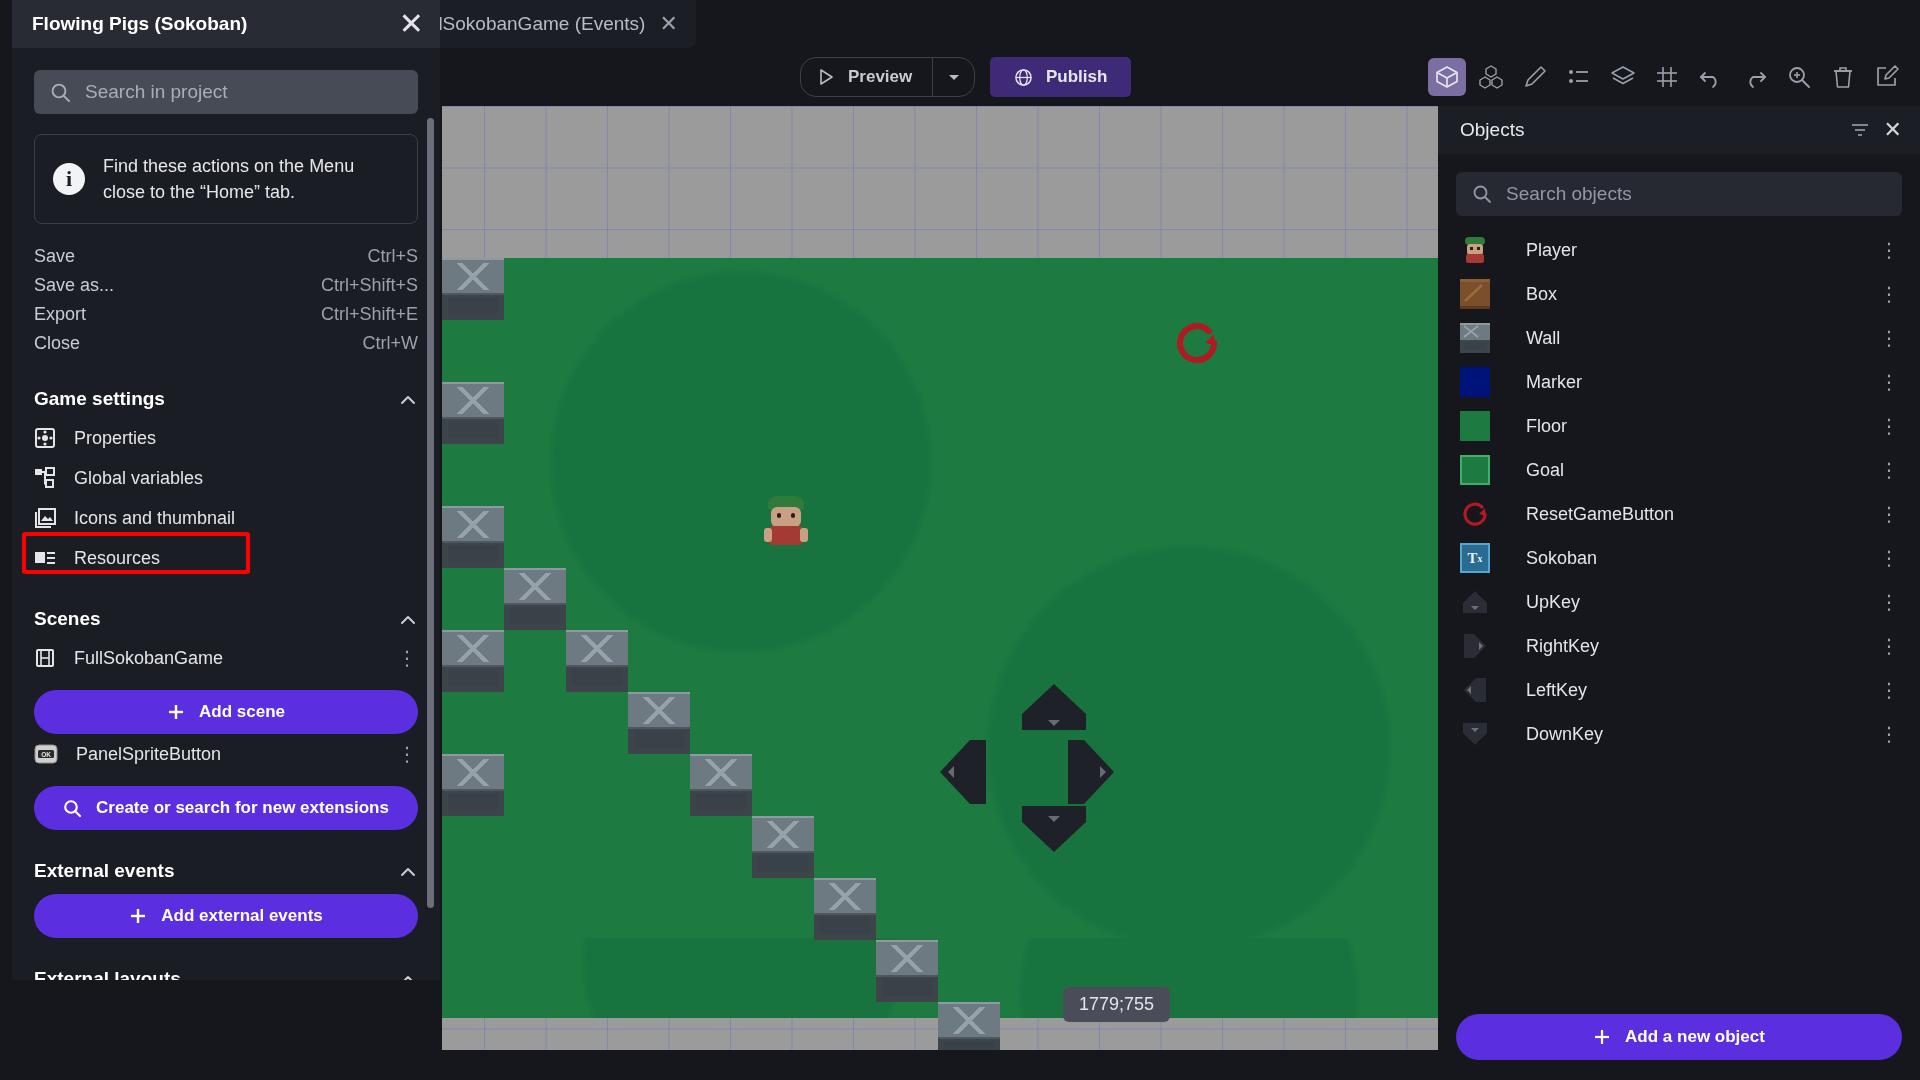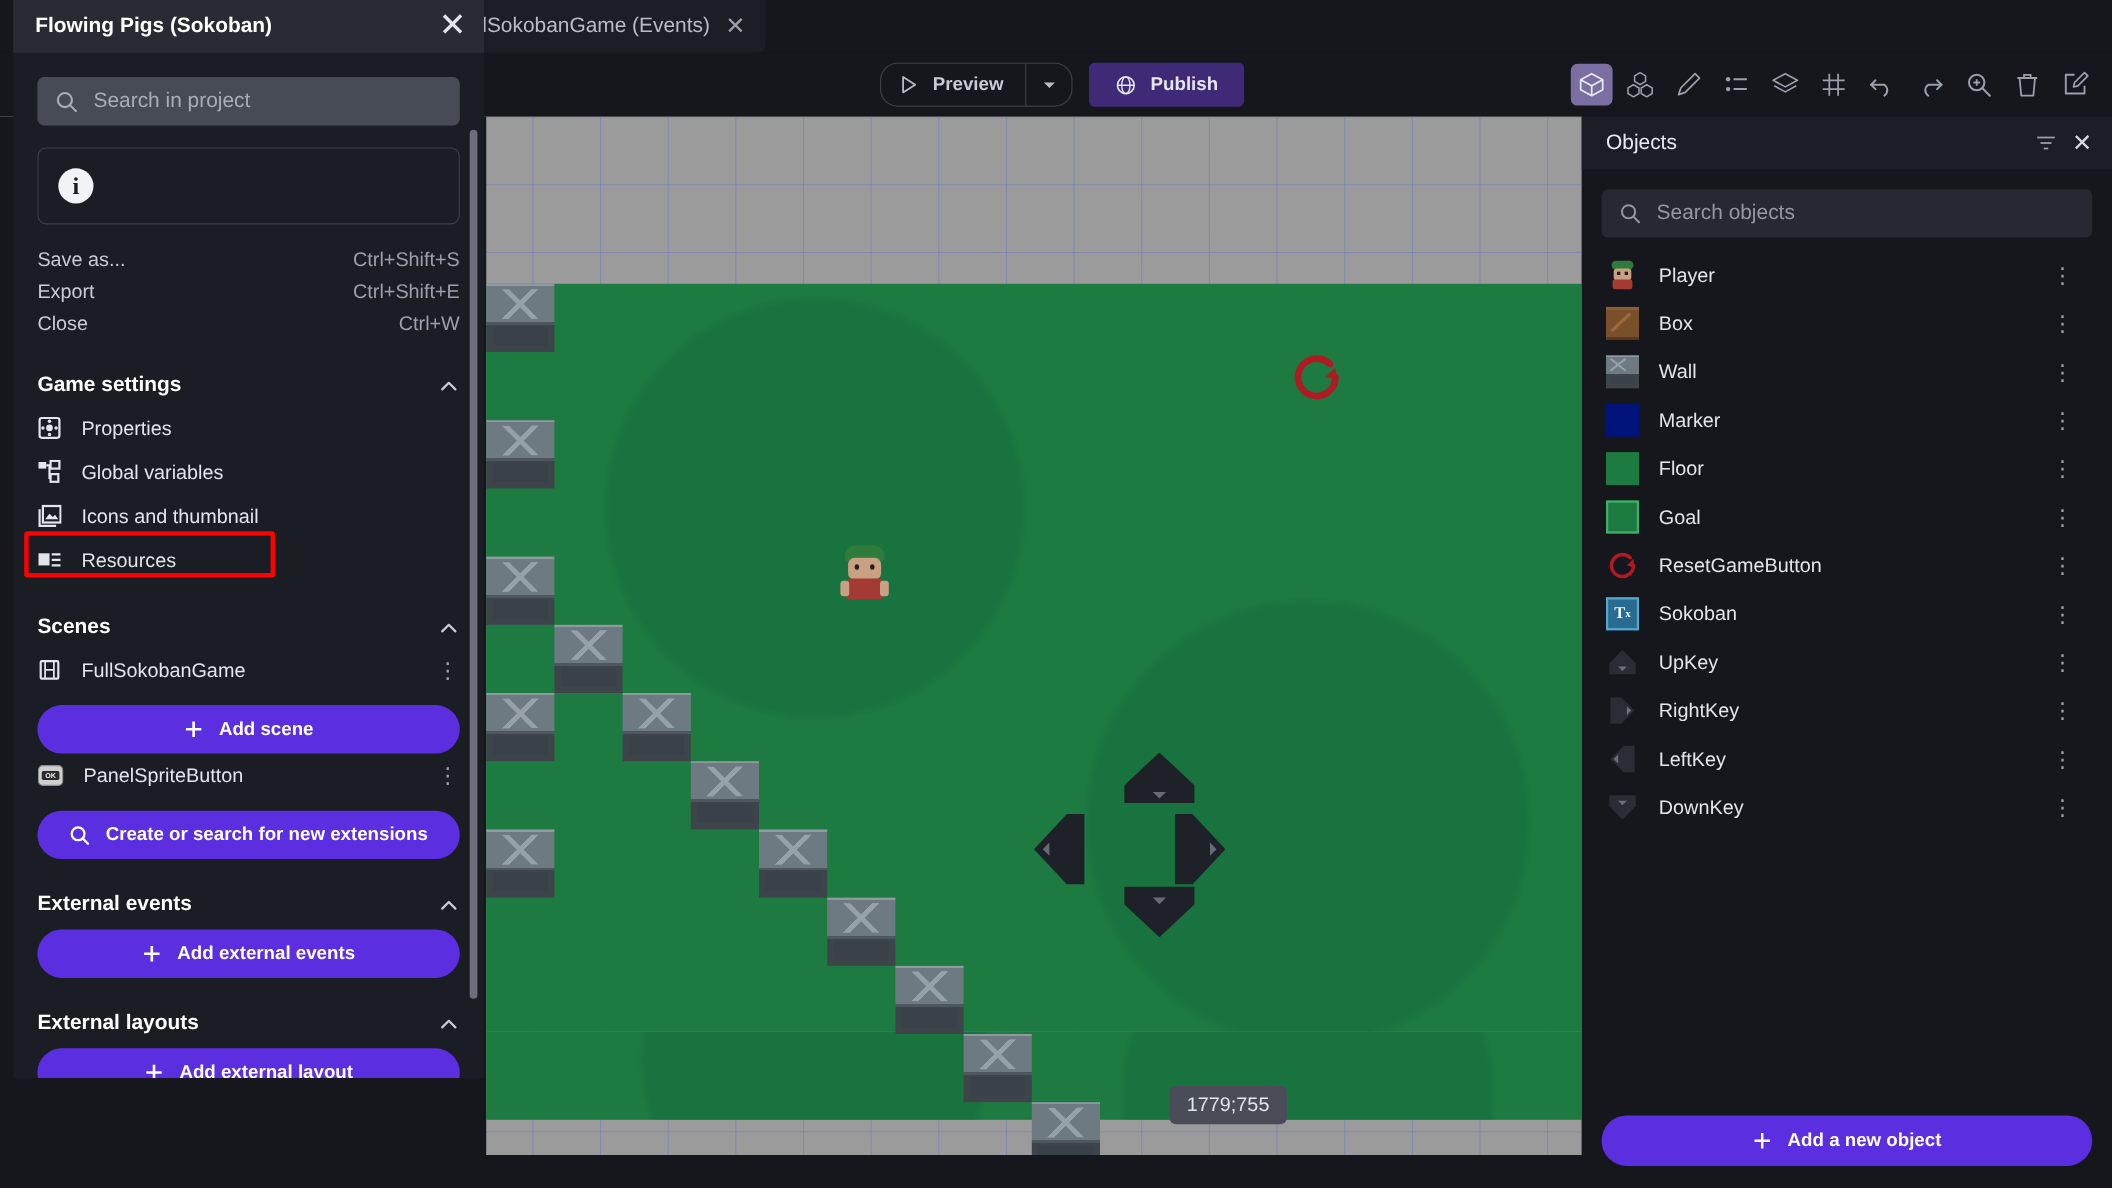--- a/index.html
+++ b/index.html
@@ -223,22 +223,22 @@
     padding: 0 16px;
   }
   .obj-search input {
     background: transparent; border: none; outline: none;
     color: #e8e9ee; font-size: 19px; width: 100%;
     font-family: "Liberation Sans", sans-serif;
   }
   .obj-search input::placeholder { color: #9398a4; }
   .obj-list { flex: 1; padding: 6px 0 0; overflow: hidden; }
   .obj-row {
-    display: flex; align-items: center; gap: 18px;
-    height: 44px; padding: 0 34px 0 22px; cursor: pointer;
+    display: flex; align-items: center; gap: 36px;
+    height: 44px; padding: 0 20px 0 22px; cursor: pointer;
   }
   .obj-thumb { width: 30px; height: 30px; flex: 0 0 30px; position: relative; }
   .obj-name { color: #e4e5ea; font-size: 18px; flex: 1; }
   .obj-dots { color: #9aa0ac; font-size: 20px; letter-spacing: 1px; }
   .add-object-btn {
     margin: 0 18px 20px; height: 46px; background: #5b2fe0;
     border-radius: 23px; display: flex; align-items: center;
     justify-content: center; gap: 14px; cursor: pointer;
     color: #fff; font-size: 17px; font-weight: bold;
   }
@@ -629,23 +629,28 @@
           <svg width="21" height="21" viewBox="0 0 21 21">
             <circle cx="9" cy="9" r="6.4" fill="none" stroke="#a9adb8" stroke-width="1.9"></circle>
             <line x1="13.8" y1="13.8" x2="19" y2="19" stroke="#a9adb8" stroke-width="1.9" stroke-linecap="round"></line>
           </svg>
         </span>
         <input type="text" placeholder="Search in project" style="">
       </div>
 
       <div class="info-card">
         <span class="info-dot">i</span>
+        <span class="info-text">Find these actions on the Menu close to the “Home” tab.</span>
       </div>
 
       <div class="menu-list">
+        <div class="menu-row">
+          <span class="lbl">Save</span>
+          <span class="kbd">Ctrl+S</span>
+        </div>
         <div class="menu-row">
           <span class="lbl">Save as...</span>
           <span class="kbd">Ctrl+Shift+S</span>
         </div>
         <div class="menu-row">
           <span class="lbl">Export</span>
           <span class="kbd">Ctrl+Shift+E</span>
         </div>
         <div class="menu-row">
           <span class="lbl">Close</span>

